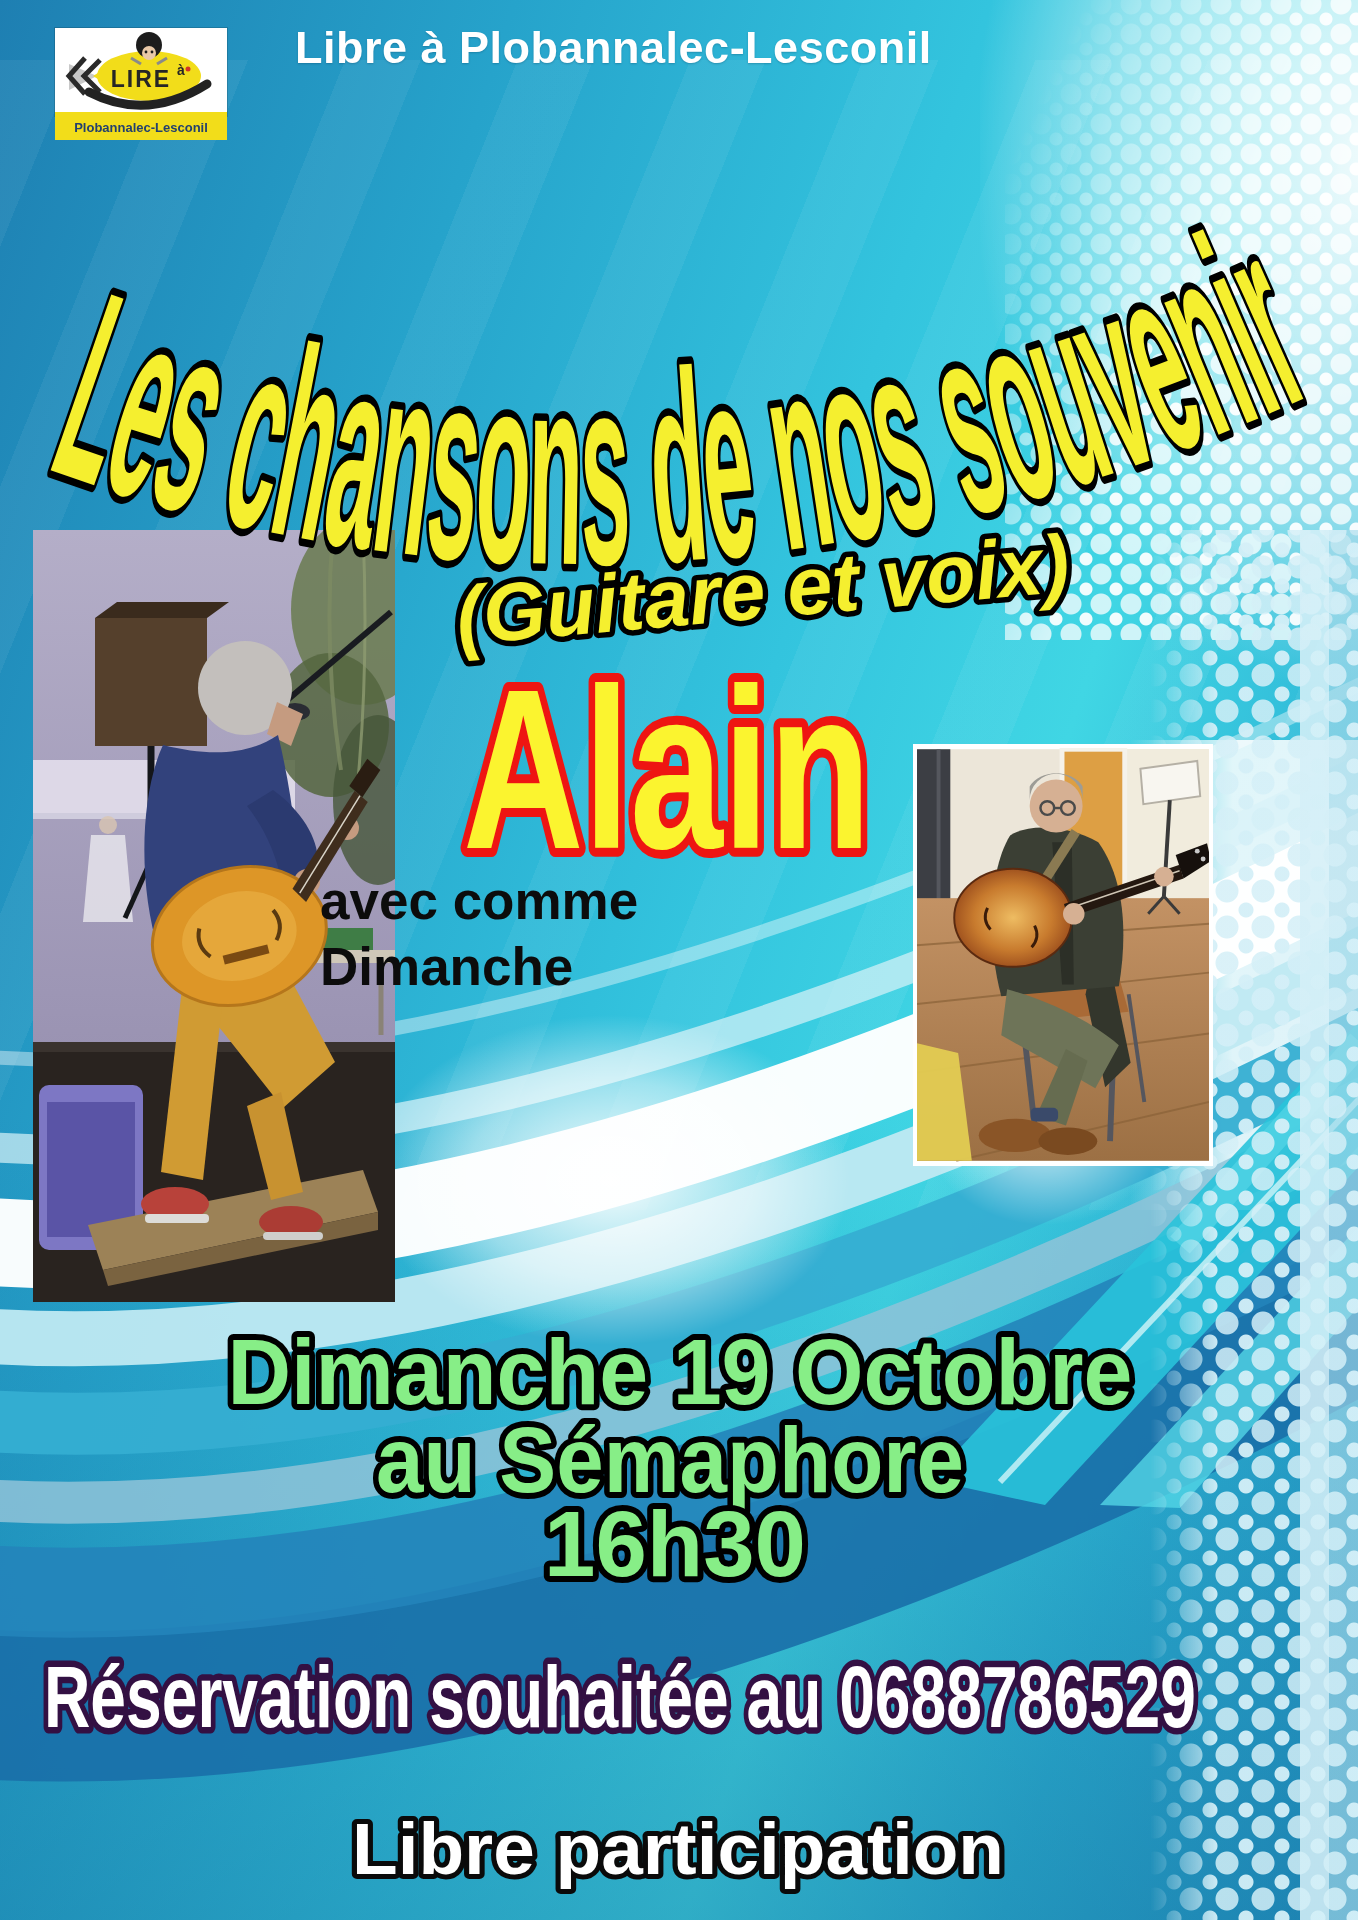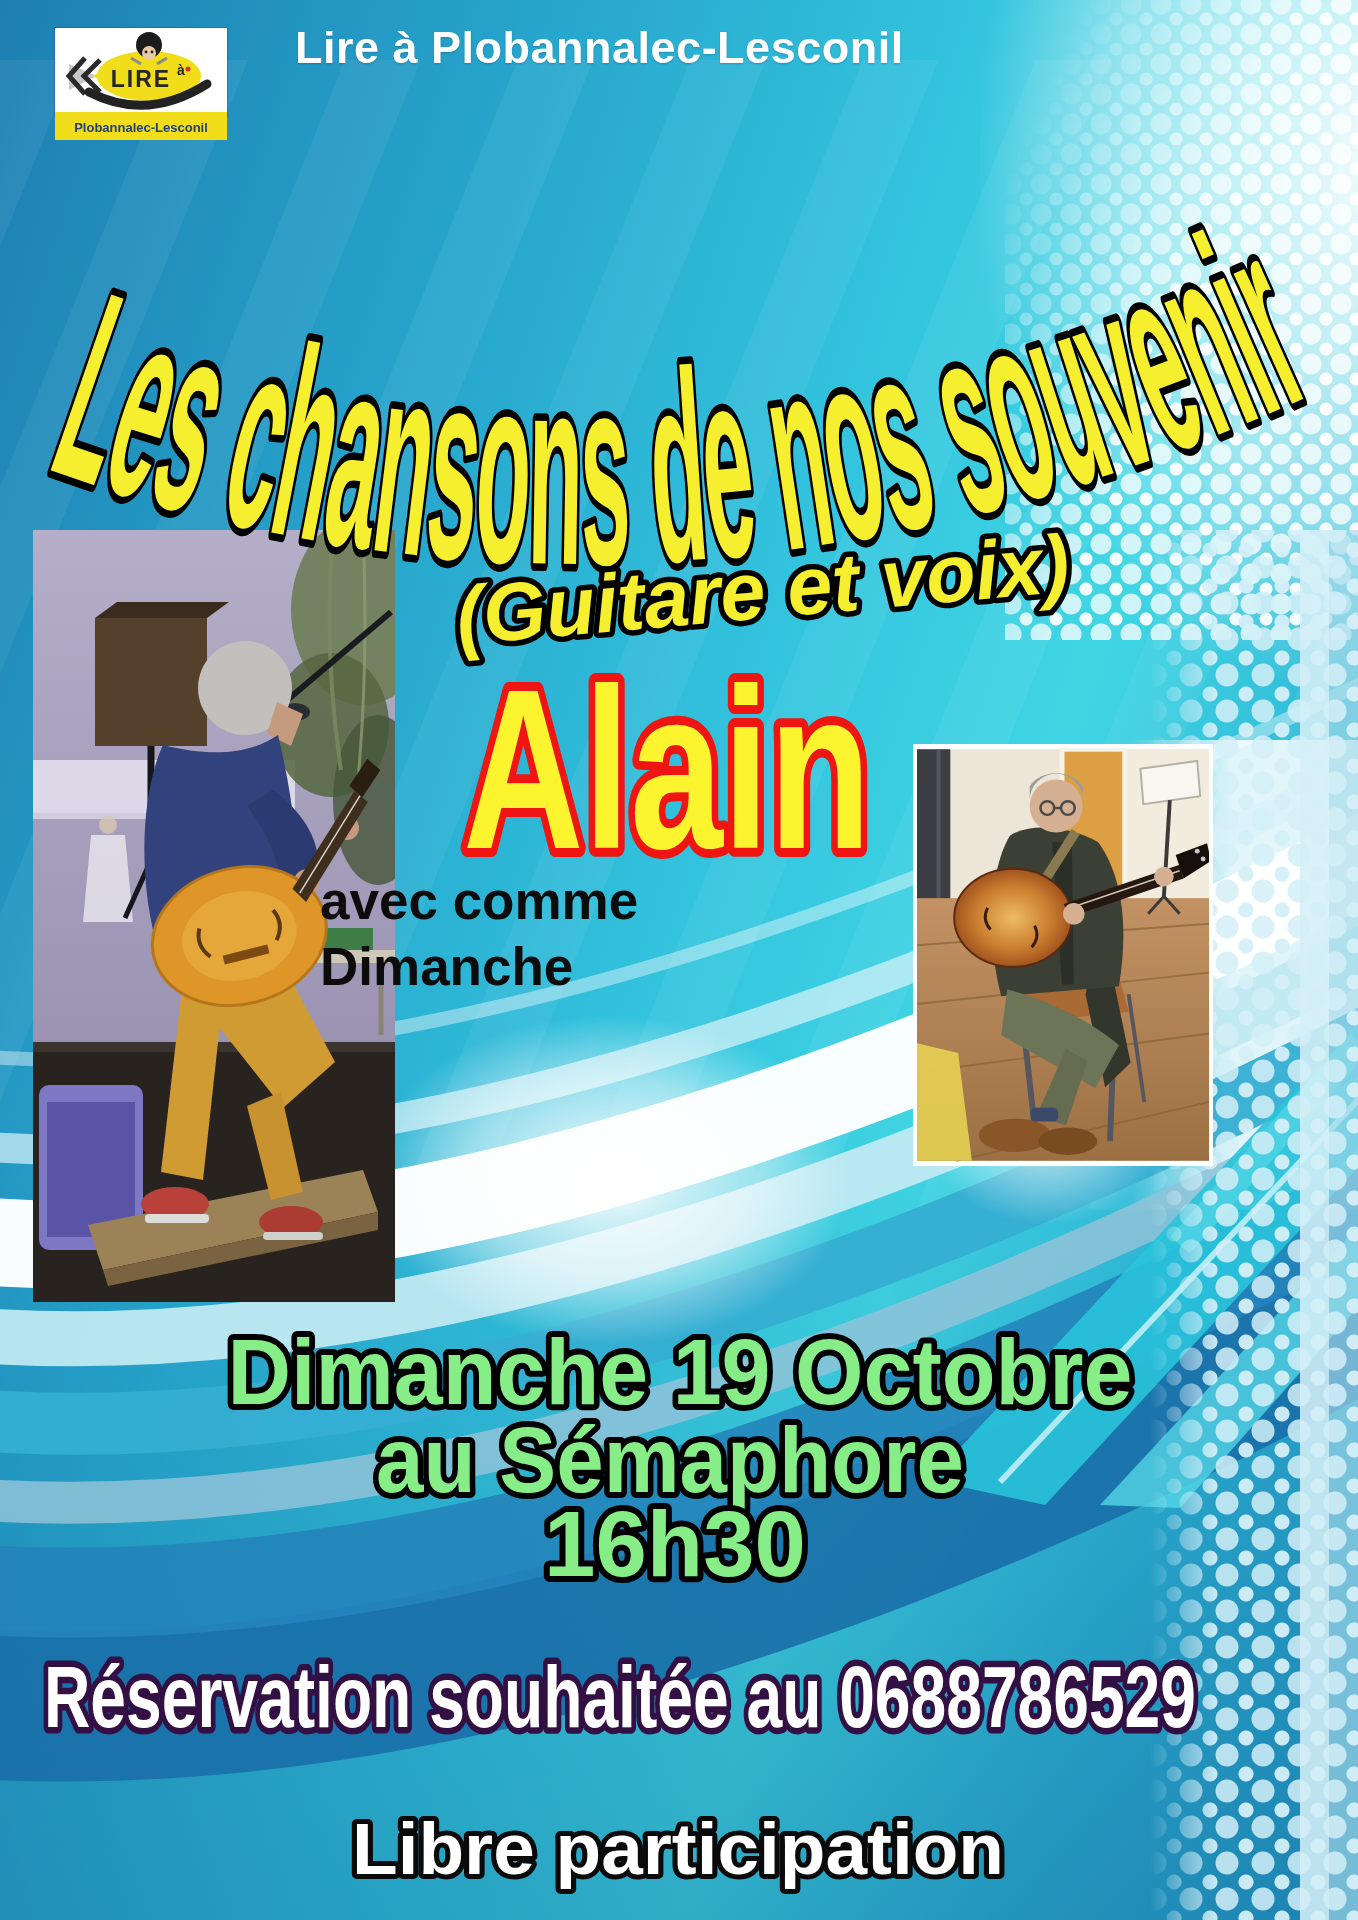--- a/index.html
+++ b/index.html
@@ -131,21 +131,21 @@
       <line x1="76" y1="30" x2="86" y2="36" stroke="#8a8a8a" stroke-width="3"></line>
       <line x1="112" y1="30" x2="102" y2="36" stroke="#8a8a8a" stroke-width="3"></line>
 
       <text x="86" y="59" font-size="23" font-weight="700" fill="#262626" text-anchor="middle" letter-spacing="2">LIRE</text>
       <text x="126" y="47" font-size="14" font-weight="700" fill="#262626" text-anchor="middle">à</text>
       <circle cx="133" cy="41" r="2.5" fill="#d33327"></circle>
       <text x="86" y="104" font-size="13" font-weight="700" fill="#23406e" text-anchor="middle">Plobannalec-Lesconil</text>
     </svg>
   </div>
 
-  <div class="abs header-title">Lire à Plobannalec-Lesconil</div>
+  <div class="abs header-title">Libre à Plobannalec-Lesconil</div>
 
   <div class="abs photo photo-left">
     <svg width="362" height="772" viewBox="0 0 362 772">
       <defs>
         <linearGradient id="lpWall" x1="0" y1="0" x2="0" y2="1">
           <stop offset="0" stop-color="#b4aec8"></stop>
             <stop offset="0.6" stop-color="#9d96b5"></stop>
             <stop offset="1" stop-color="#8c85a5"></stop>
         </linearGradient>
       </defs>

